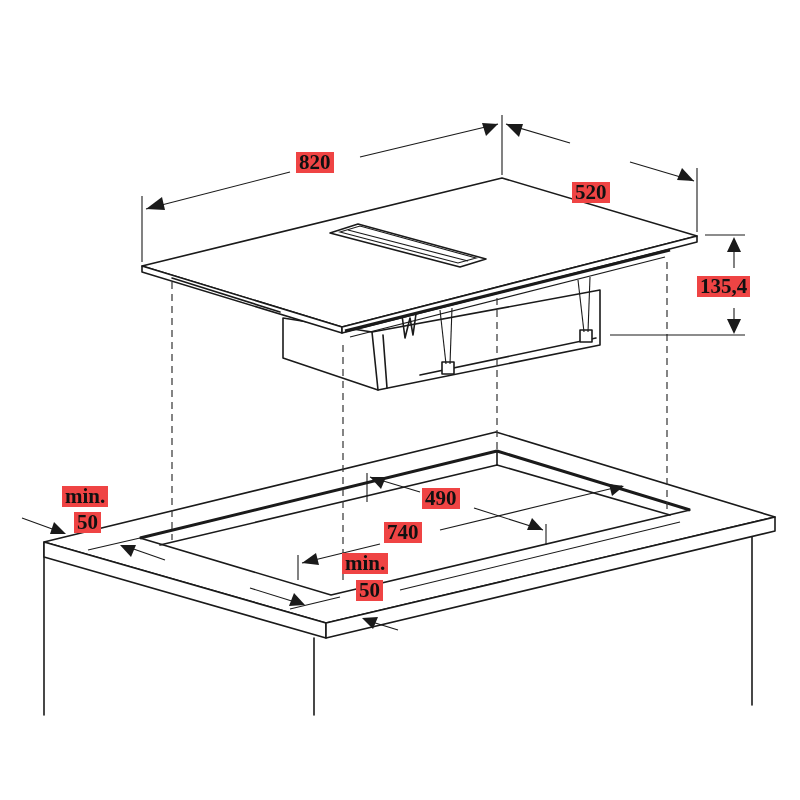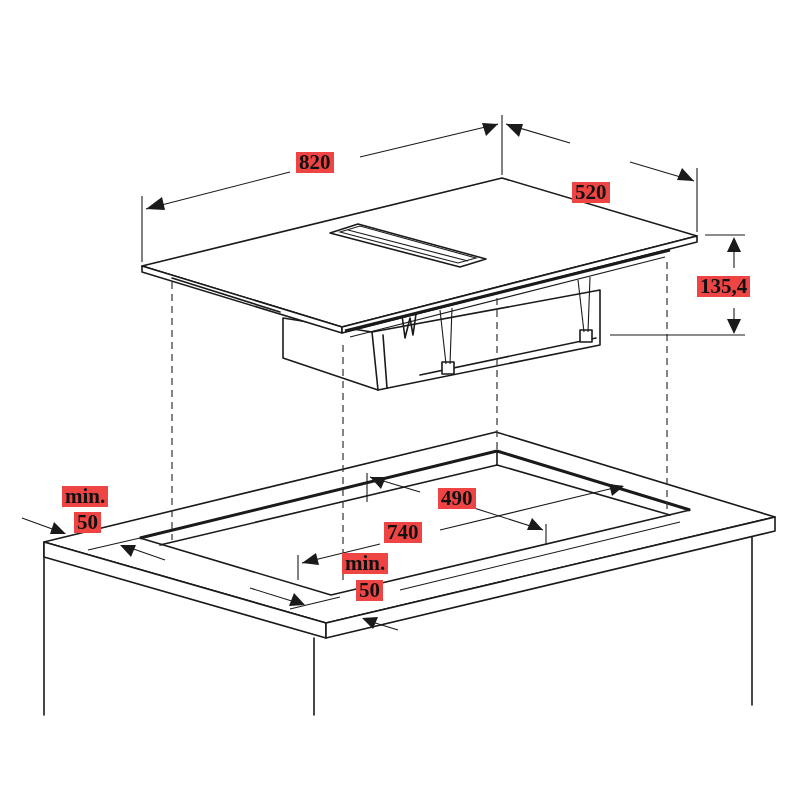--- a/index.html
+++ b/index.html
@@ -143,21 +143,21 @@
     <g>
       <line class="thin" x1="400" y1="590" x2="680" y2="522"></line>
       <line class="thin" x1="372" y1="622" x2="398" y2="630"></line>
       <polygon class="arrow" points="362,618 378,617 373,629"></polygon>
     </g>
   </svg>
 
   <div class="lbl" style="left:296px; top:152px;">820</div>
   <div class="lbl" style="left:572px; top:142px;margin-top:40px;">520</div>
   <div class="lbl" style="left:697px; top:276px;">135,4</div>
-  <div class="lbl" style="left:438px; top:488px;">490</div>
+  <div class="lbl" style="left:422px; top:488px;">490</div>
   <div class="lbl" style="left:384px; top:522px;">740</div>
 
   <div class="lbl" style="left:62px; top:486px;">min.</div>
   <div class="lbl" style="left:74px; top:512px;">50</div>
 
   <div class="lbl" style="left:342px; top:553px;">min.</div>
   <div class="lbl" style="left:356px; top:580px;">50</div>
 </div>
 
 </body></html>

